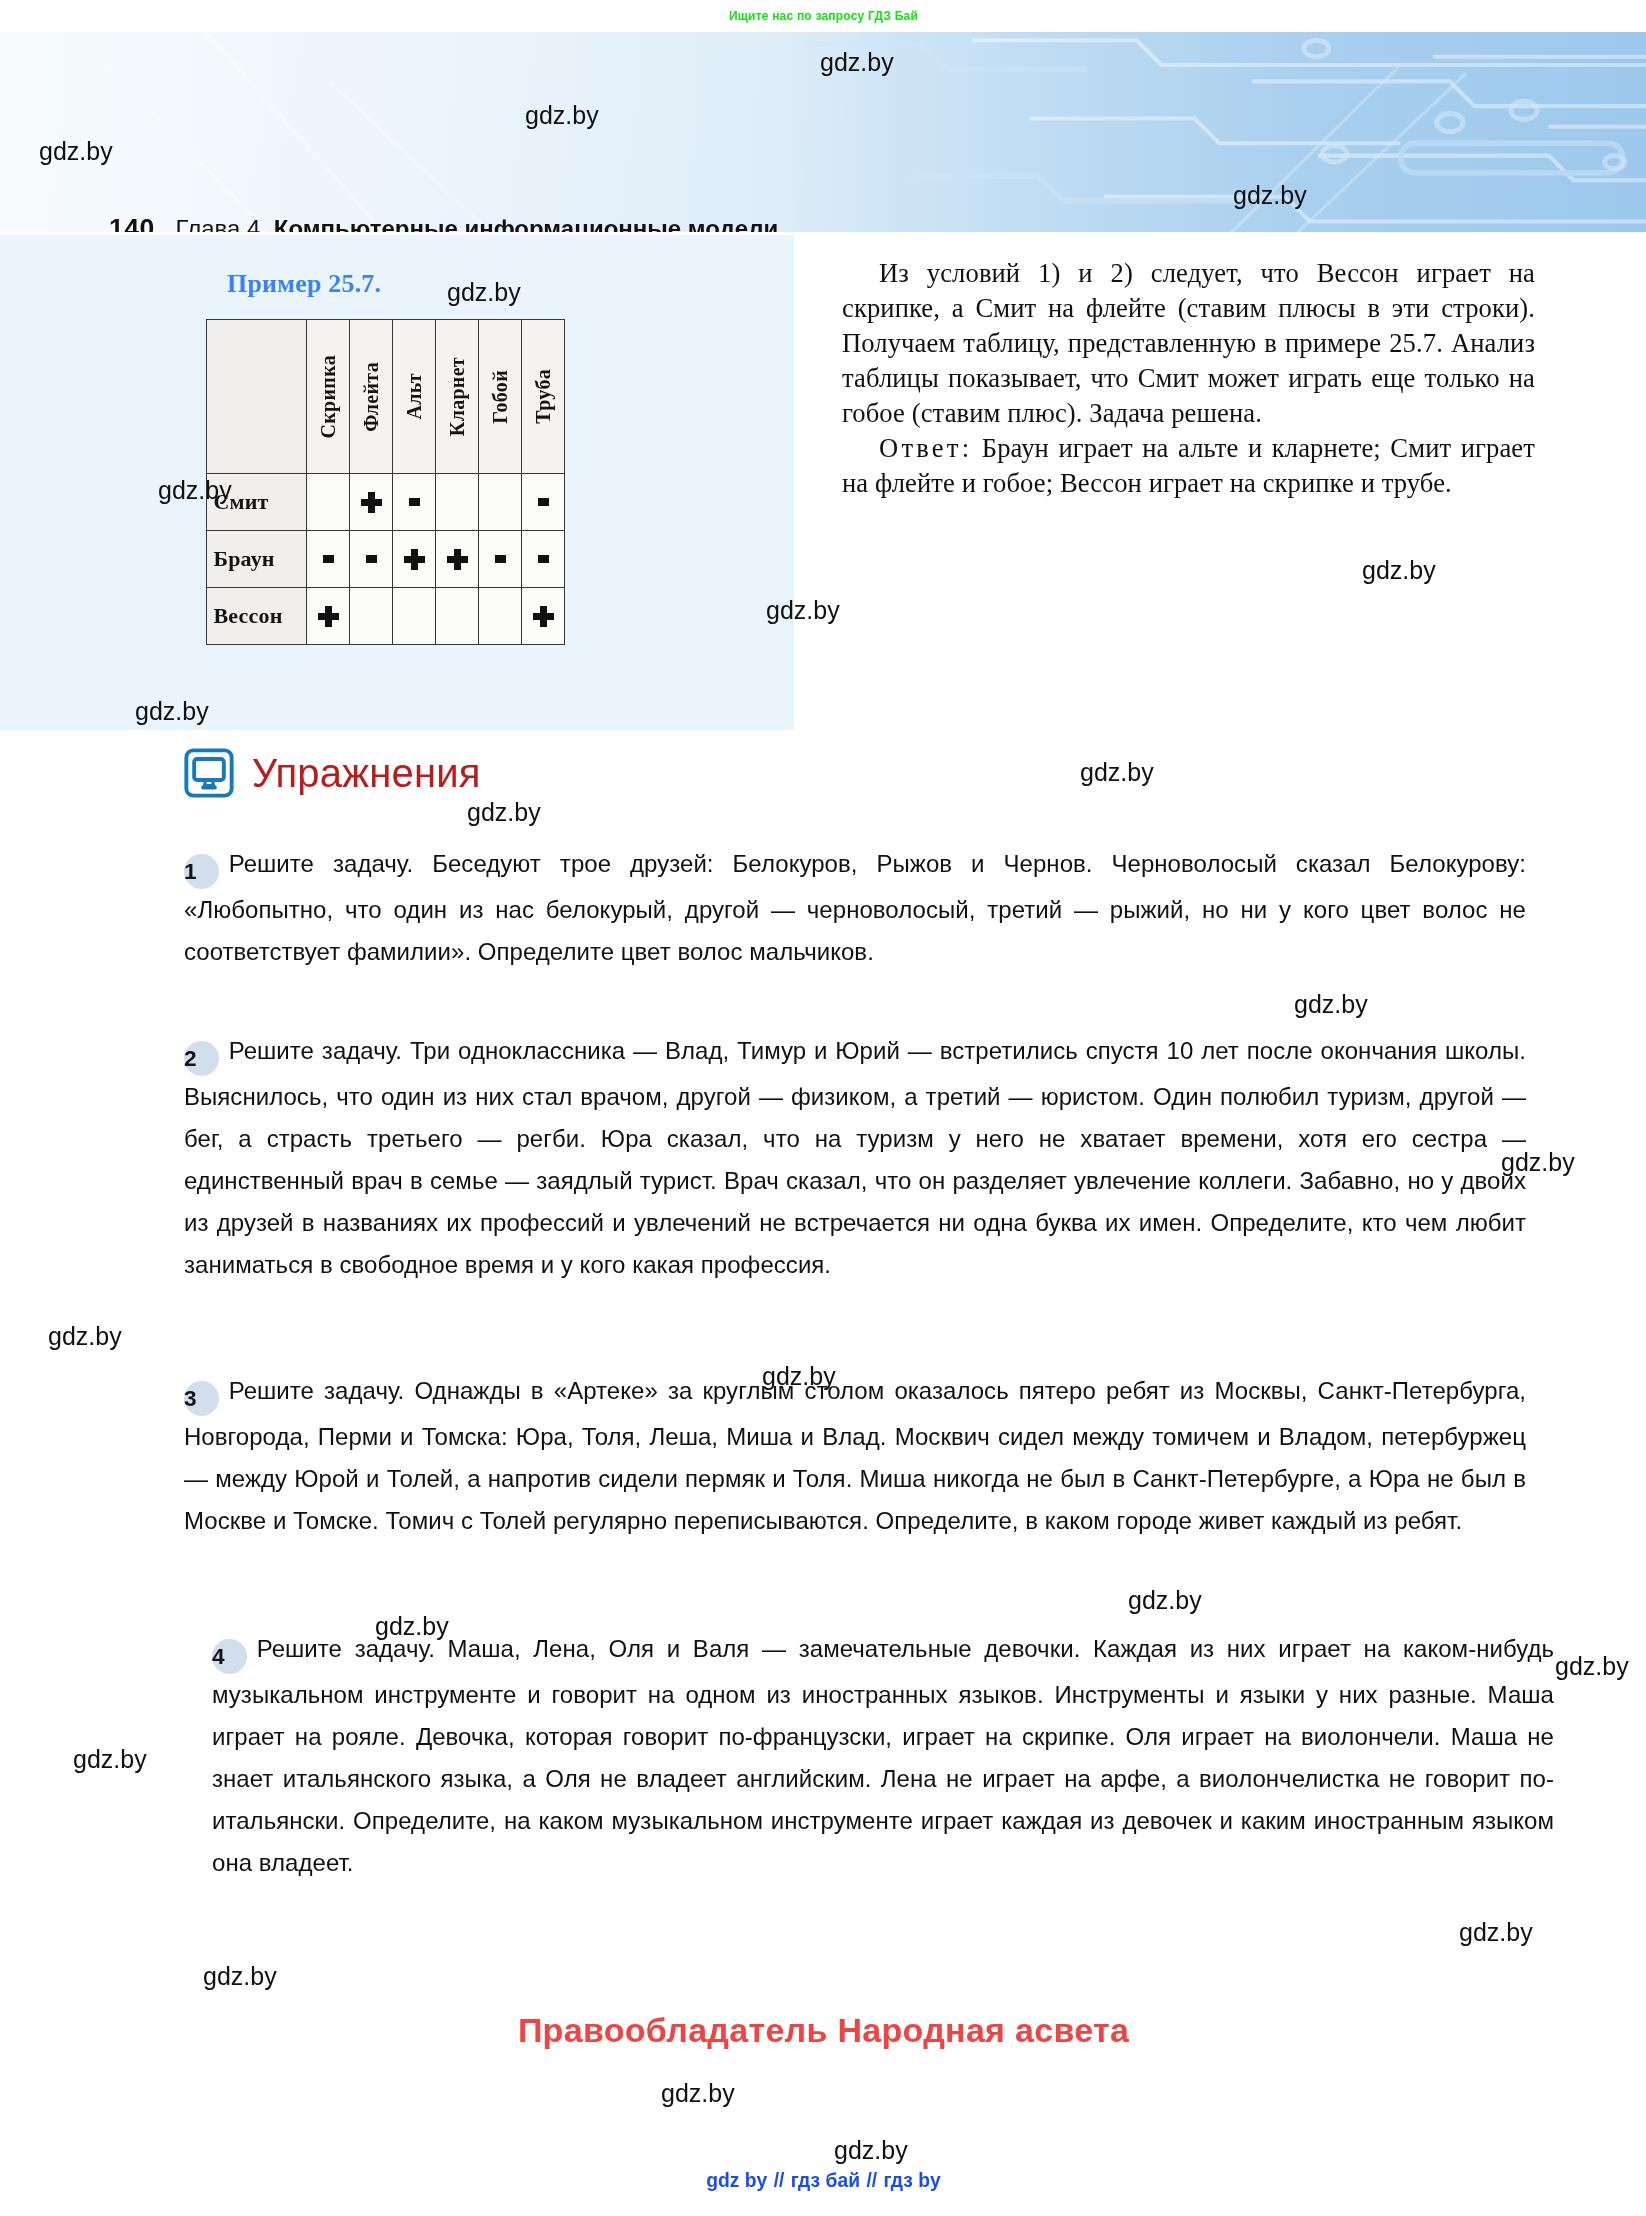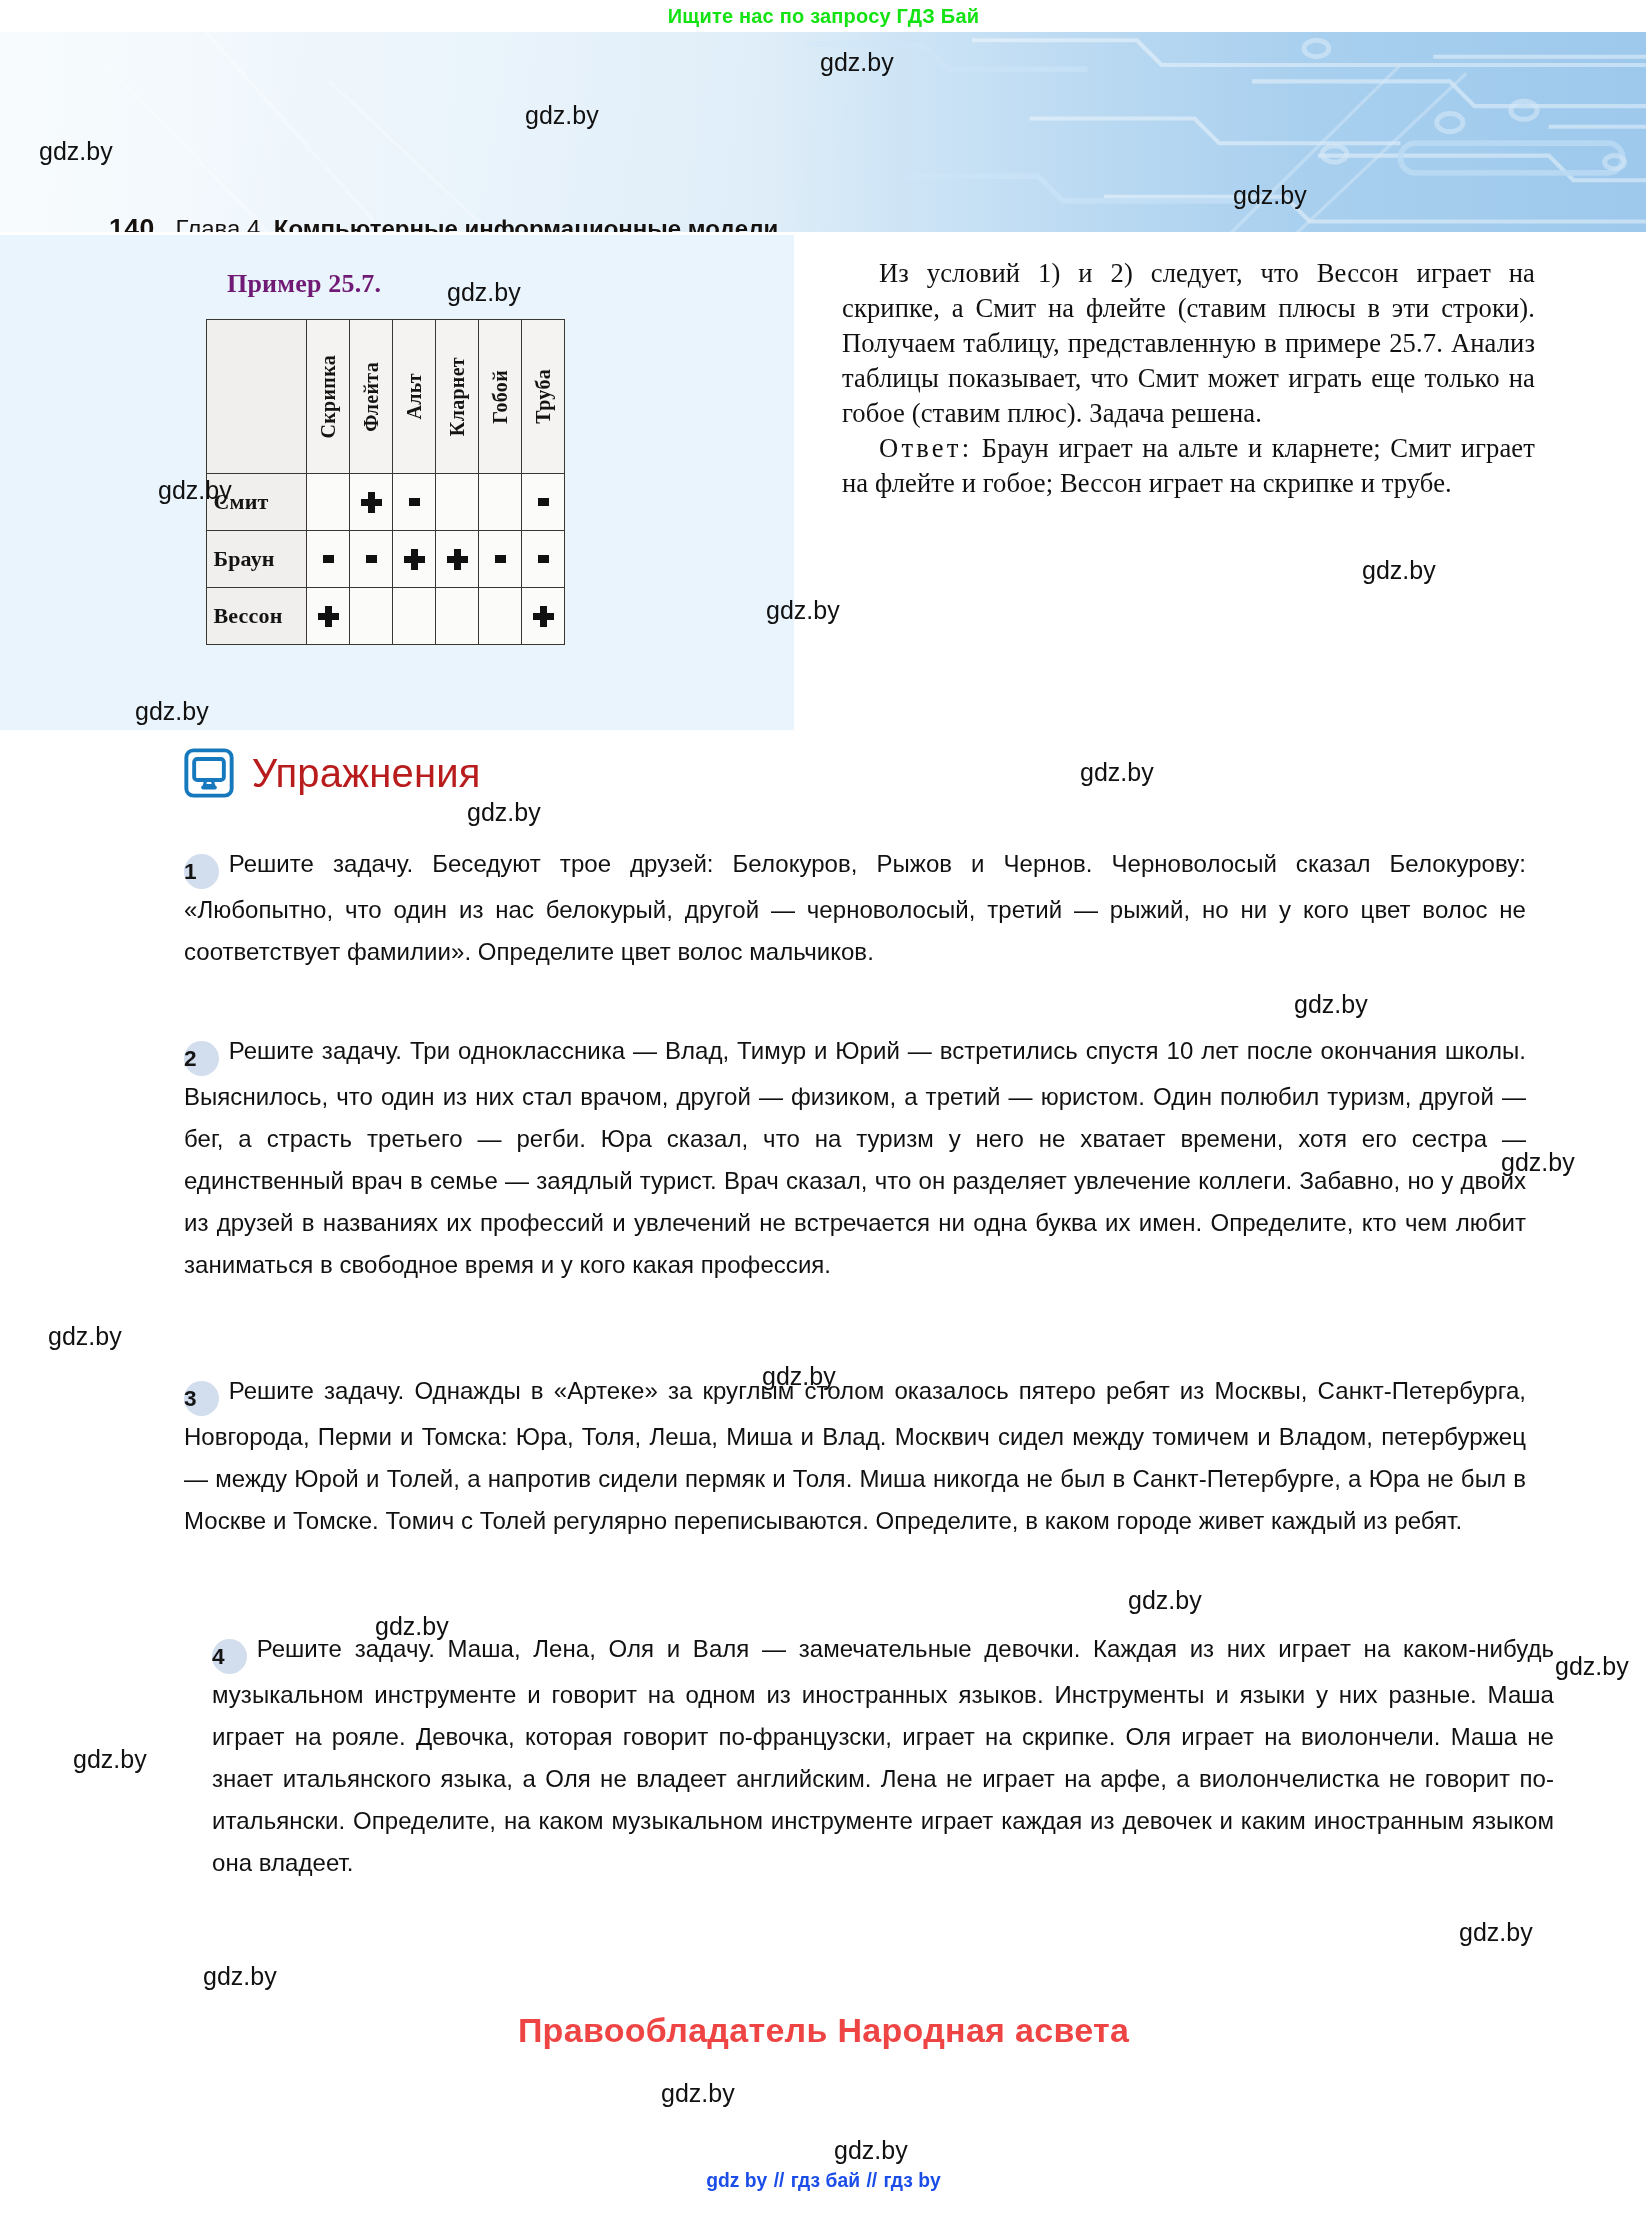--- a/index.html
+++ b/index.html
@@ -7,21 +7,21 @@
     width:1647px;height:2216px;
     background:#ffffff;
     font-family:"Liberation Sans", sans-serif;
     position:relative;
     overflow:hidden;
   }
   
   .promo{
     position:absolute;left:0;top:0;width:1647px;height:32px;
     display:flex;align-items:center;justify-content:center;
-    color:#13e313;font-size:20px;font-weight:700;letter-spacing:0.2px;
+    color:#13e313;font-size:12px;font-weight:700;letter-spacing:0.2px;
     font-family:"Liberation Sans", sans-serif;
   }
   
   .banner{
     position:absolute;left:0;top:32px;width:1647px;height:200px;
     background:
       linear-gradient(100deg, rgba(255,255,255,.55) 0%, rgba(255,255,255,.15) 38%, rgba(255,255,255,0) 52%),
       linear-gradient(90deg,#eef6fc 0%,#e3f0fa 28%,#dcecf8 46%,#bfdcf3 62%,#a8cfee 78%,#9cc8ec 100%);
     overflow:hidden;
     padding-left:36px;
@@ -40,21 +40,21 @@
   .hdr-chapter b{font-weight:700;}
 
   
   .example-box{
     position:absolute;left:0;top:235px;width:794px;height:495px;
     background:#e9f4fc;
   }
   .example-title{
     position:absolute;left:227px;top:269px;
     font-family:"Liberation Serif", serif;
-    font-weight:700;font-size:26px;color:#701a75;letter-spacing:0.2px;
+    font-weight:700;font-size:26px;color:#3b82f6;letter-spacing:0.2px;
   }
   
   .tbl{
     position:absolute;left:206px;top:319px;
     border-collapse:collapse;
     background:#fbfbfa;
     font-family:"Liberation Serif", serif;
   }
   .tbl td,.tbl th{
     border:1.6px solid #3a3632;

